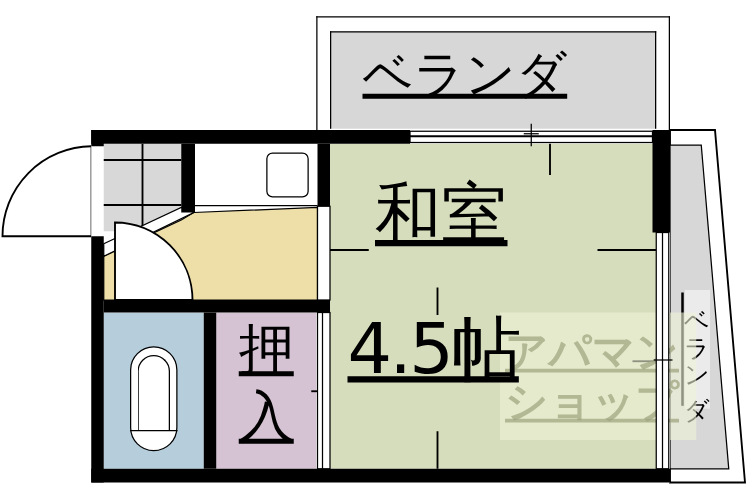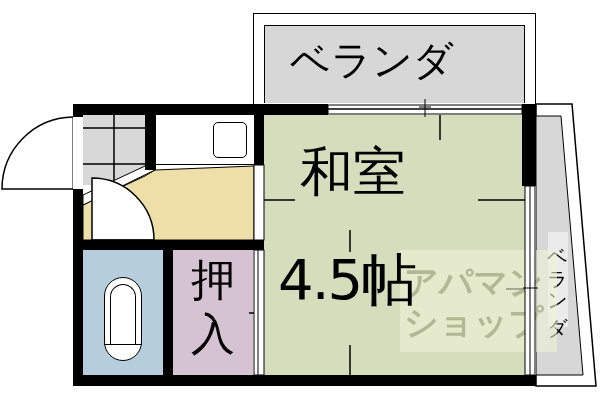--- a/index.html
+++ b/index.html
@@ -1,20 +1,20 @@
 <!DOCTYPE html>
 <html><head>
 <meta charset="utf-8">
 <style>
   html, body { margin:0; padding:0; }
   body { width:600px; height:400px; position:relative; background:#ffffff; overflow:hidden;
          font-family:"DejaVu Sans", sans-serif; }
   .abs { position:absolute; box-sizing:border-box; }
   .wall { background:#000; position:absolute; }
-  .lbl { position:absolute; color:#000; line-height:1; white-space:nowrap; }
+  .lbl { position:absolute; color:#000; line-height:1; white-space:nowrap;text-decoration:underline; }
   svg { position:absolute; left:0; top:0; }
 </style>
 </head>
 <body>
 
 <div class="abs" style="left:253px;top:13px;width:283px;height:92px;border:1.5px solid #000;border-bottom:none;background:#fff;"></div>
 <div class="abs" style="left:264px;top:25px;width:261px;height:78px;background:#d7d7d7;border:1px solid #000;border-bottom:none;"></div>
 <div class="lbl" style="left:290px;top:40px;font-size:40px;">ベランダ</div>
 
 <svg width="600" height="400">

